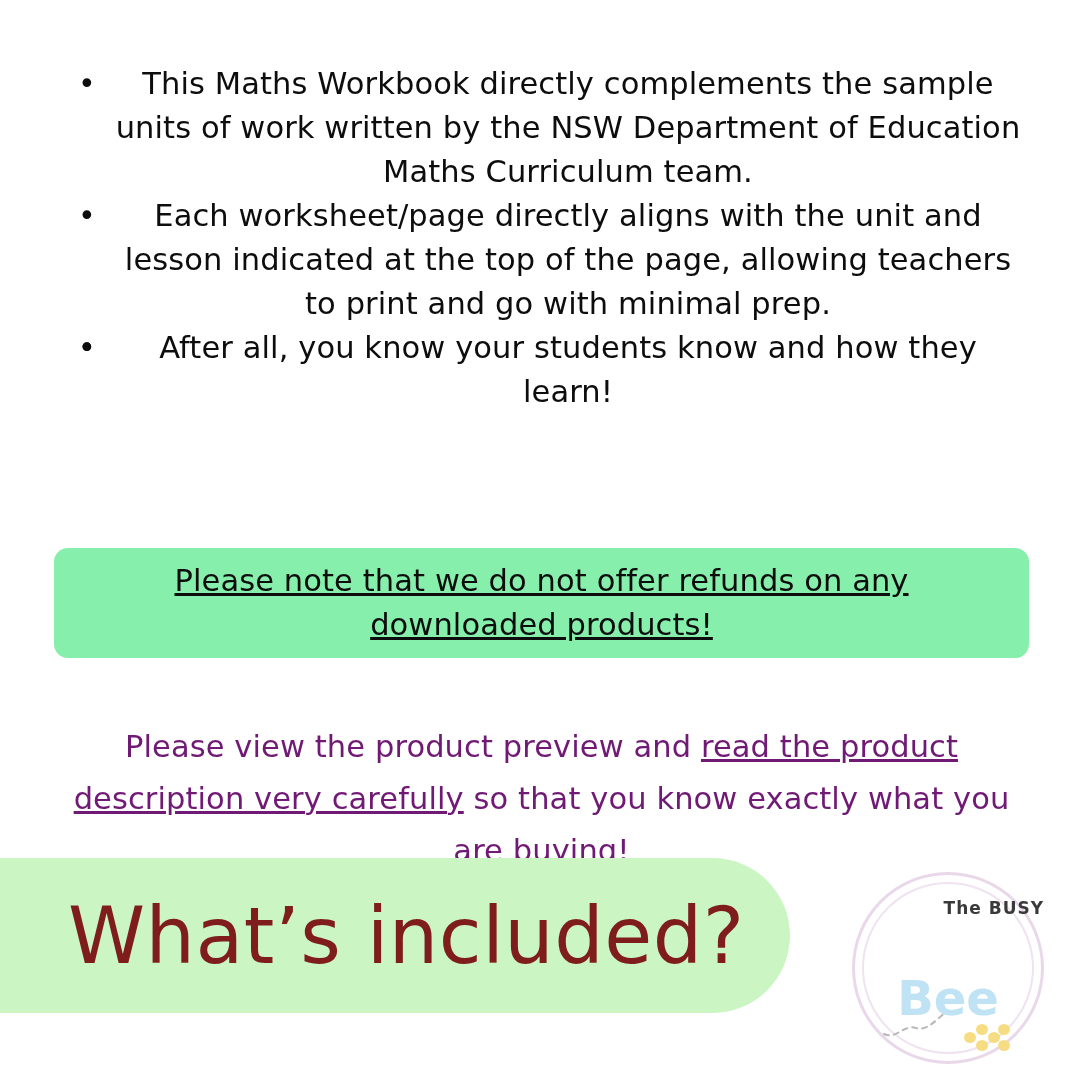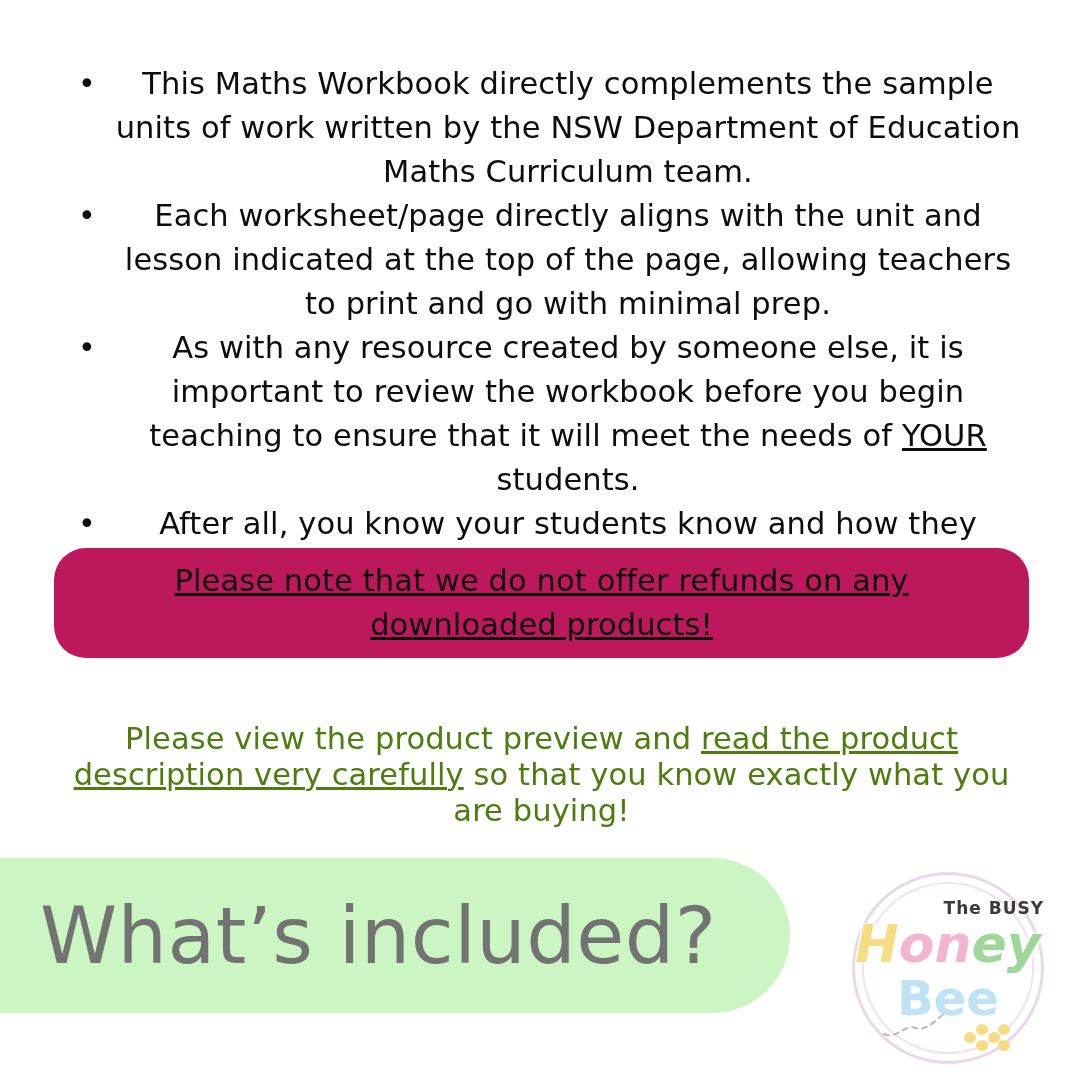--- a/index.html
+++ b/index.html
@@ -51,22 +51,22 @@
   }
   .u { text-decoration: underline; }
 
   
   .note-pill {
     position: absolute;
     left: 54px;
     top: 548px;
     width: 975px;
     height: 110px;
-    background: #be185d;
-    border-radius: 32px;
+    background: #86efac;
+    border-radius: 14px;
     box-sizing: border-box;
     display: flex;
     align-items: center;
     justify-content: center;
   }
   .note-text {
     font-size: 30.5px;
     line-height: 44px;
     color: #0d0d0d;
     text-align: center;
@@ -75,44 +75,44 @@
     letter-spacing: 0.1px;
   }
 
   
   .preview-para {
     position: absolute;
     left: 54px;
     top: 690px;
     width: 975px;
     font-size: 30.5px;
-    line-height: 36px;
-    color: #4d7c0f;
+    line-height: 52px;
+    color: #701a75;
     text-align: center;
     letter-spacing: 0.1px;
   }
 
   
   .green-banner {
     position: absolute;
     left: -40px;
     top: 858px;
     width: 830px;
     height: 155px;
     background: #ccf5c4;
     border-top-right-radius: 78px;
     border-bottom-right-radius: 78px;
     display: flex;
     align-items: center;
   }
   .banner-title {
-    margin-left: 80px;
+    margin-left: 108px;
     font-size: 78px;
     line-height: 86px;
-    color: #737373;
+    color: #7f1d1d;
     letter-spacing: 0.5px;
     white-space: nowrap;
   }
 
   
   .logo {
     position: absolute;
     left: 852px;
     top: 872px;
     width: 192px;
@@ -212,42 +212,40 @@
     <li class="bullet-item">
       <span class="bullet-dot">•</span>
       <span>This Maths Workbook directly complements the sample units of work written by the NSW Department of Education Maths Curriculum team.</span>
     </li>
     <li class="bullet-item">
       <span class="bullet-dot">•</span>
       <span>Each worksheet/page directly aligns with the unit and lesson indicated at the top of the page, allowing teachers to print and go with minimal prep.</span>
     </li>
     <li class="bullet-item">
       <span class="bullet-dot">•</span>
-      <span>As with any resource created by someone else, it is important to review the workbook before you begin teaching to ensure that it will meet the needs of <span class="u">YOUR </span>students.</span>
     </li>
     <li class="bullet-item">
       <span class="bullet-dot">•</span>
       <span>After all, you know your students know and how they learn!</span>
     </li>
   </ul>
 
   <div class="note-pill">
     <div class="note-text">Please note that we do not offer refunds on any downloaded products!</div>
   </div>
 
   <p class="preview-para"><span>Please view the product preview and </span><span class="u">read the product description very carefully</span><span> so that you know exactly what you are buying!</span></p>
 
   <div class="green-banner">
     <div class="banner-title">What’s included?</div>
   </div>
 
   <div class="logo">
     <div class="logo-ring"></div>
     <div class="logo-the-busy">The BUSY</div>
-    <div class="logo-honey"><span class="n-yellow">H</span>on<span class="y-green">ey</span></div>
     <div class="logo-bee">Bee</div>
     <svg class="logo-trail" viewBox="0 0 70 40">
       <path d="M2 34 C14 40 22 24 34 28 C44 31 52 22 64 12" fill="none" stroke="#b9b9b9" stroke-width="2" stroke-dasharray="5 5" stroke-linecap="round"></path>
     </svg>
     <div class="logo-dots">
       <span class="d1"></span>
         <span class="d2"></span>
         <span class="d3"></span>
       <span class="d4"></span>
         <span class="d5"></span>

